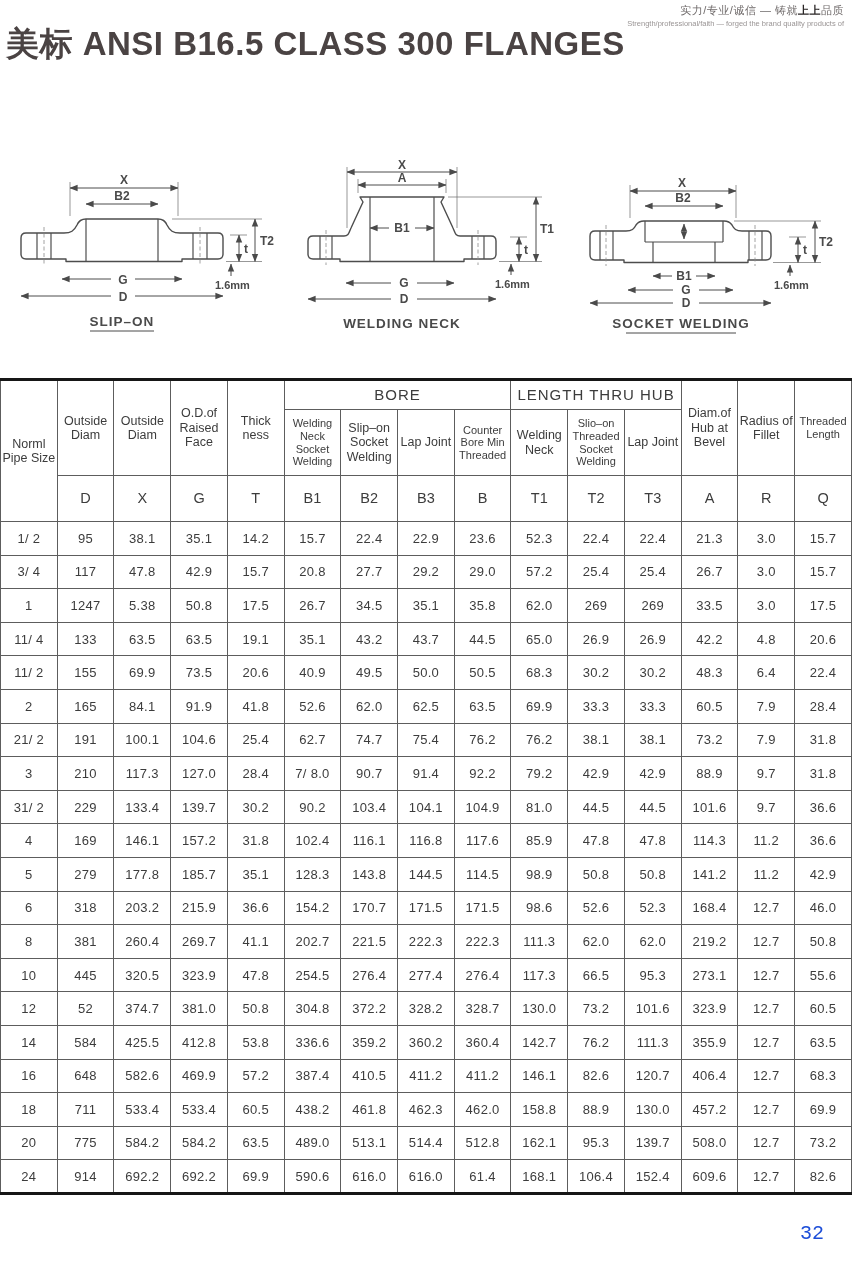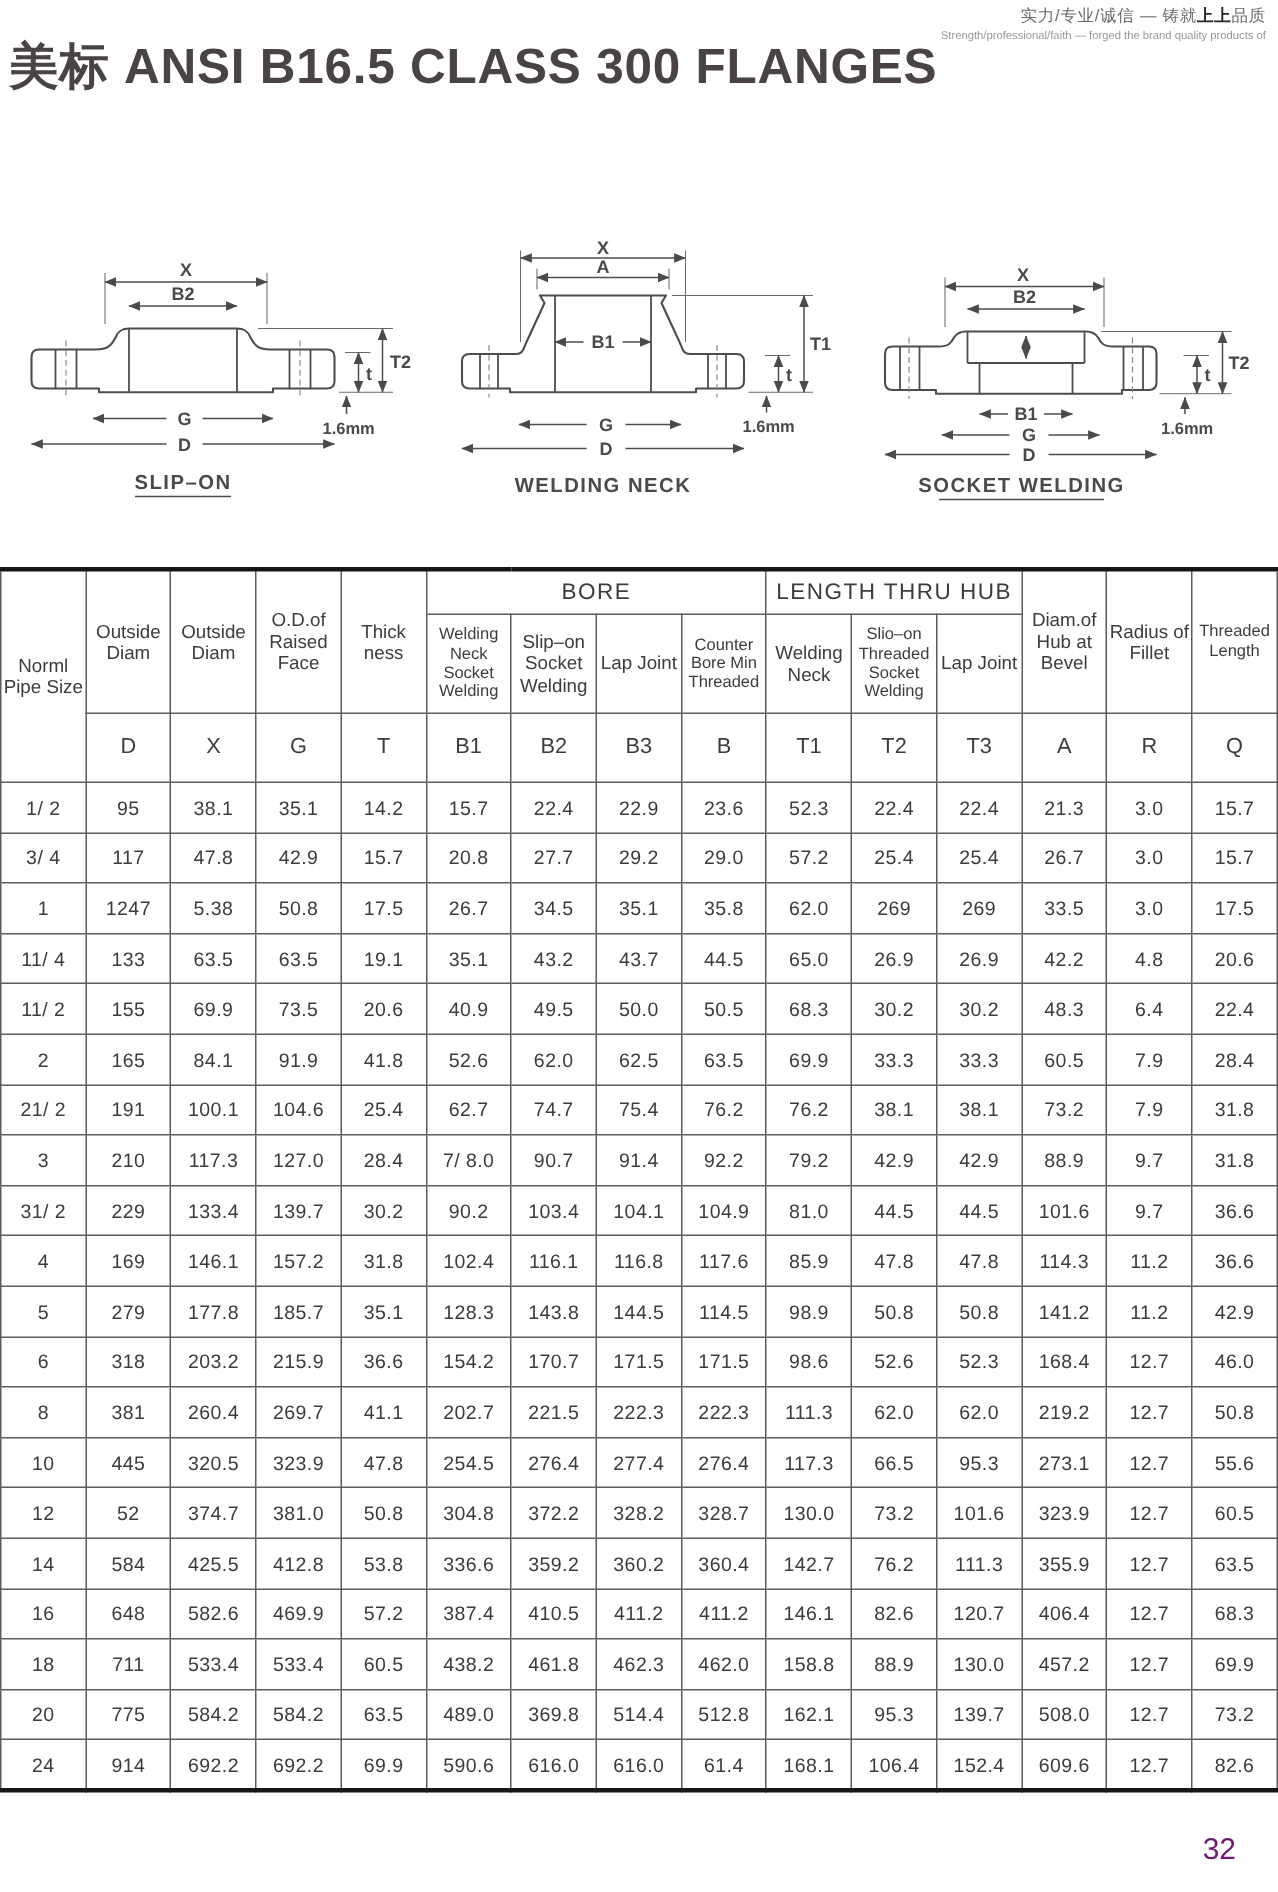--- a/index.html
+++ b/index.html
@@ -33,21 +33,21 @@
   .spec-table { position:absolute; top:378px; left:0; width:852px; border-collapse:collapse; table-layout:fixed;
                 border-top:3px solid #161616; border-bottom:3px solid #161616; }
   .spec-table th, .spec-table td { border:1px solid #5d5d5d; text-align:center; vertical-align:middle; padding:0 1px; }
   .spec-table th { font-weight:normal; font-size:12.5px; color:#3c3c3c; line-height:1.15; }
   .spec-table .grp { font-size:15px; letter-spacing:1px; height:30px; }
   .spec-table .r2 th { height:66px; }
   .spec-table .r3 th { height:46px; font-size:14.5px; }
   .spec-table .sm { font-size:11px; }
   .spec-table td { font-size:13px; height:33.6px; color:#3c3c3c; letter-spacing:.3px; }
 
-  .page-number { position:absolute; top:1222px; right:28px; font-size:20px; color:#701a75; }
+  .page-number { position:absolute; top:1222px; right:28px; font-size:20px; color:#1d4ed8;font-family:Liberation Mono, monospace; }
 </style>
 </head>
 <body>
 
 <svg width="0" height="0" style="position:absolute" aria-hidden="true">
   <defs>
     <marker id="ah" viewBox="0 0 10 10" refX="9.5" refY="5" markerWidth="8" markerHeight="8" markerUnits="userSpaceOnUse" orient="auto-start-reverse">
       <path d="M0,1 L10,5 L0,9 Z" fill="#4a4a4a"></path>
     </marker>
   </defs>
@@ -541,21 +541,21 @@
         <td>12.7</td>
         <td>69.9</td>
       </tr>
       <tr>
         <td>20</td>
         <td>775</td>
         <td>584.2</td>
         <td>584.2</td>
         <td>63.5</td>
         <td>489.0</td>
-        <td>369.8</td>
+        <td>513.1</td>
         <td>514.4</td>
         <td>512.8</td>
         <td>162.1</td>
         <td>95.3</td>
         <td>139.7</td>
         <td>508.0</td>
         <td>12.7</td>
         <td>73.2</td>
       </tr>
       <tr>

